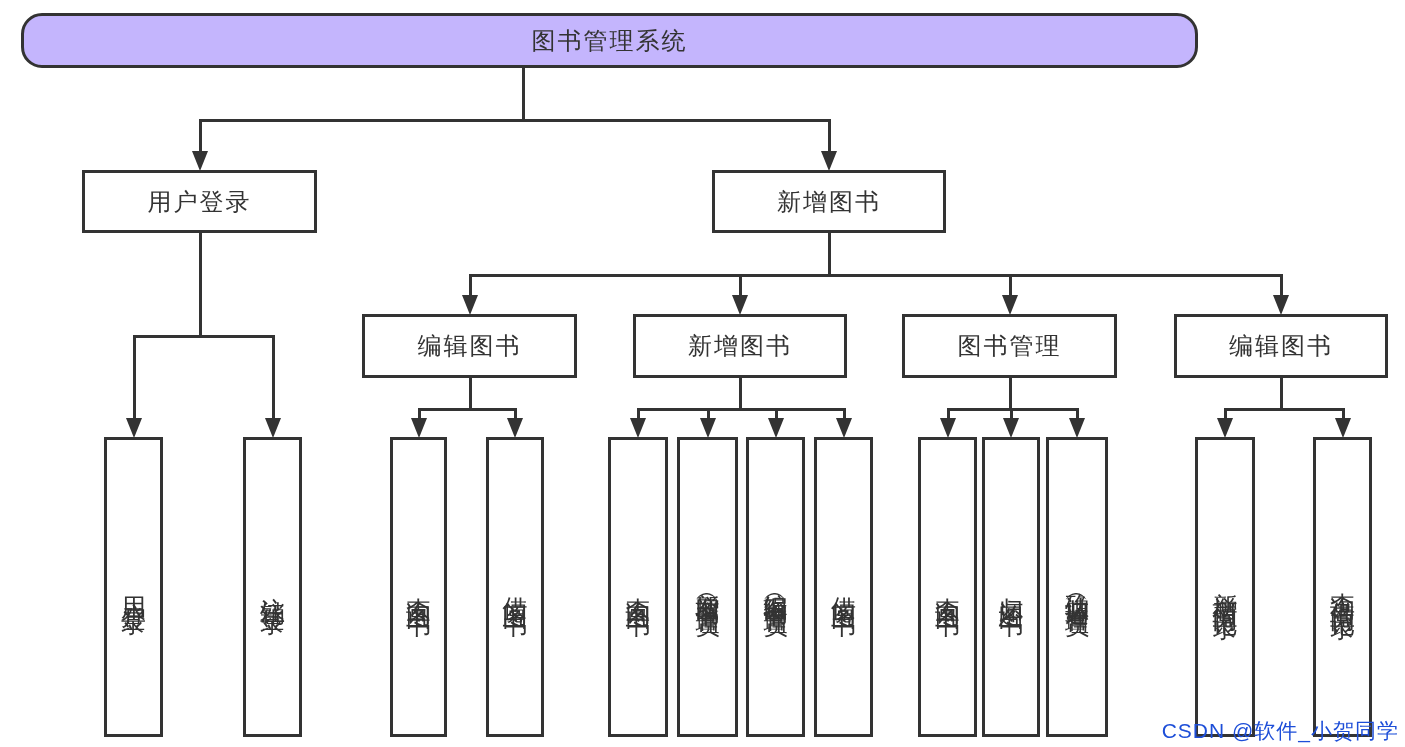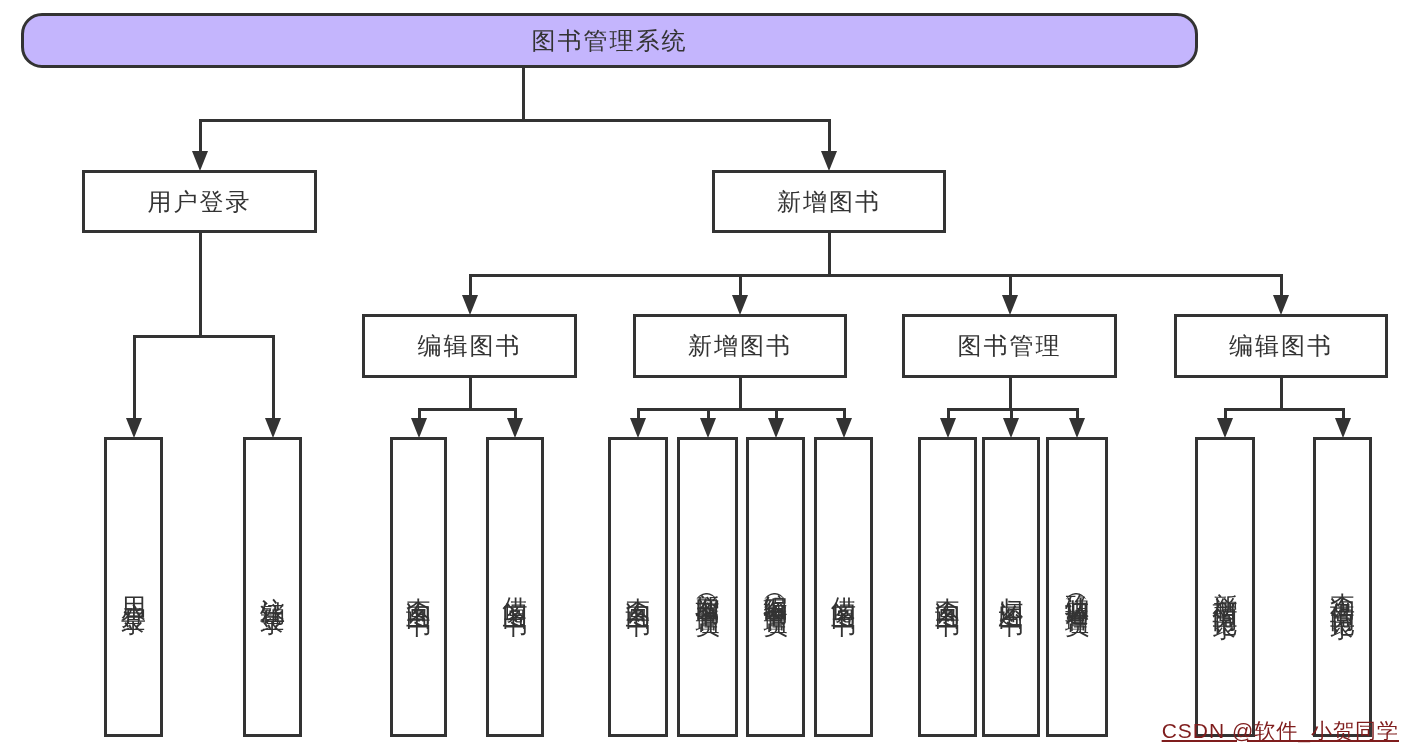--- a/index.html
+++ b/index.html
@@ -172,14 +172,14 @@
       <div class="node" style="left: 1046px; top: 437px; width: 62px; height: 300px; border-color: rgb(51, 51, 51); background: rgb(255, 255, 255);">
         <span class="label-v long">确认归还（管理员）</span>
       </div>
       <div class="node" style="left: 1195px; top: 437px; width: 60px; height: 300px; border-color: rgb(51, 51, 51); background: rgb(255, 255, 255);">
         <span class="label-v">新增借阅记录</span>
       </div>
       <div class="node" style="left: 1313px; top: 437px; width: 59px; height: 300px; border-color: rgb(51, 51, 51); background: rgb(255, 255, 255);">
         <span class="label-v">查询借阅记录</span>
       </div>
     </div>
-  <div id="watermark" style="color: #7f1d1d; text-decoration: underline;">CSDN @软件_小贺同学</div>
+  <div id="watermark" style="color: #1d4ed8;">CSDN @软件_小贺同学</div>
 </div>
 
 </body></html>

